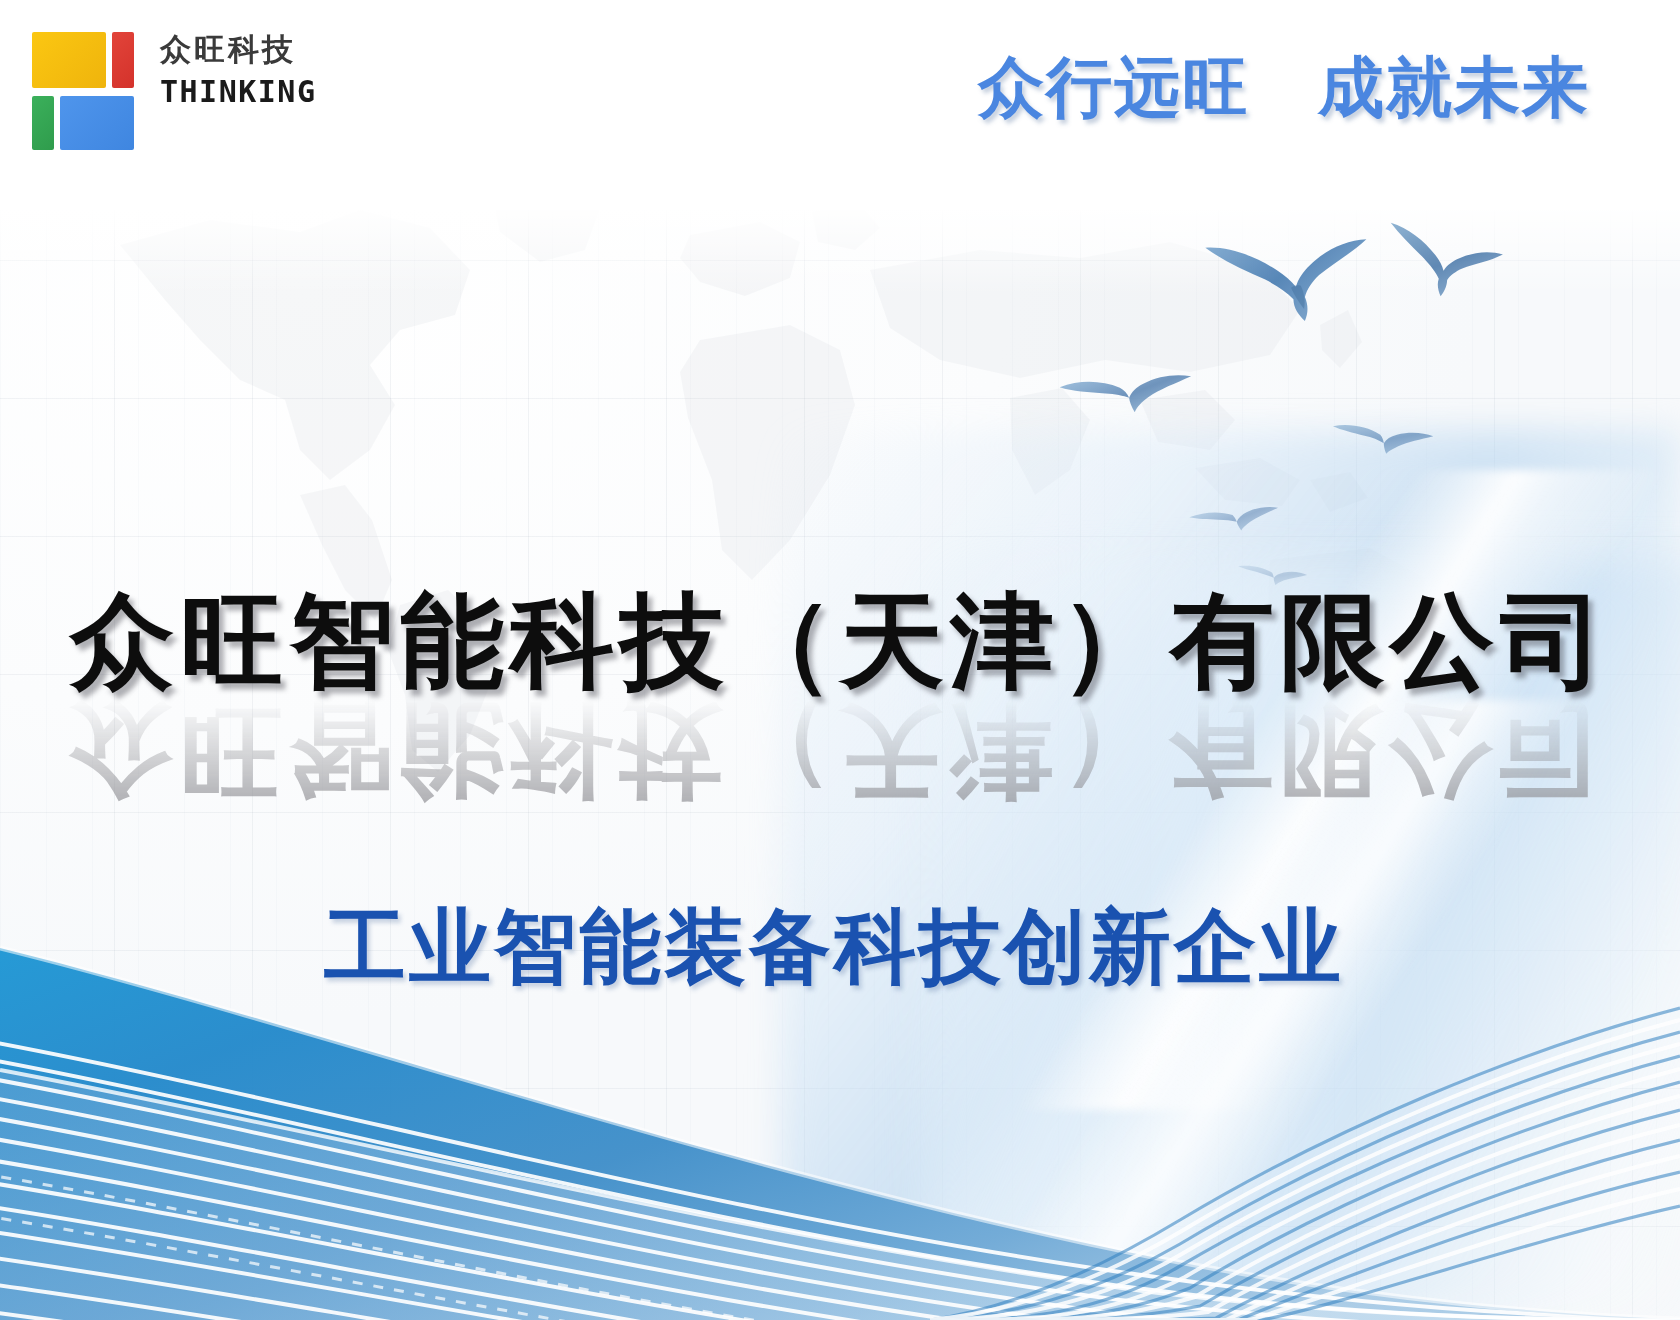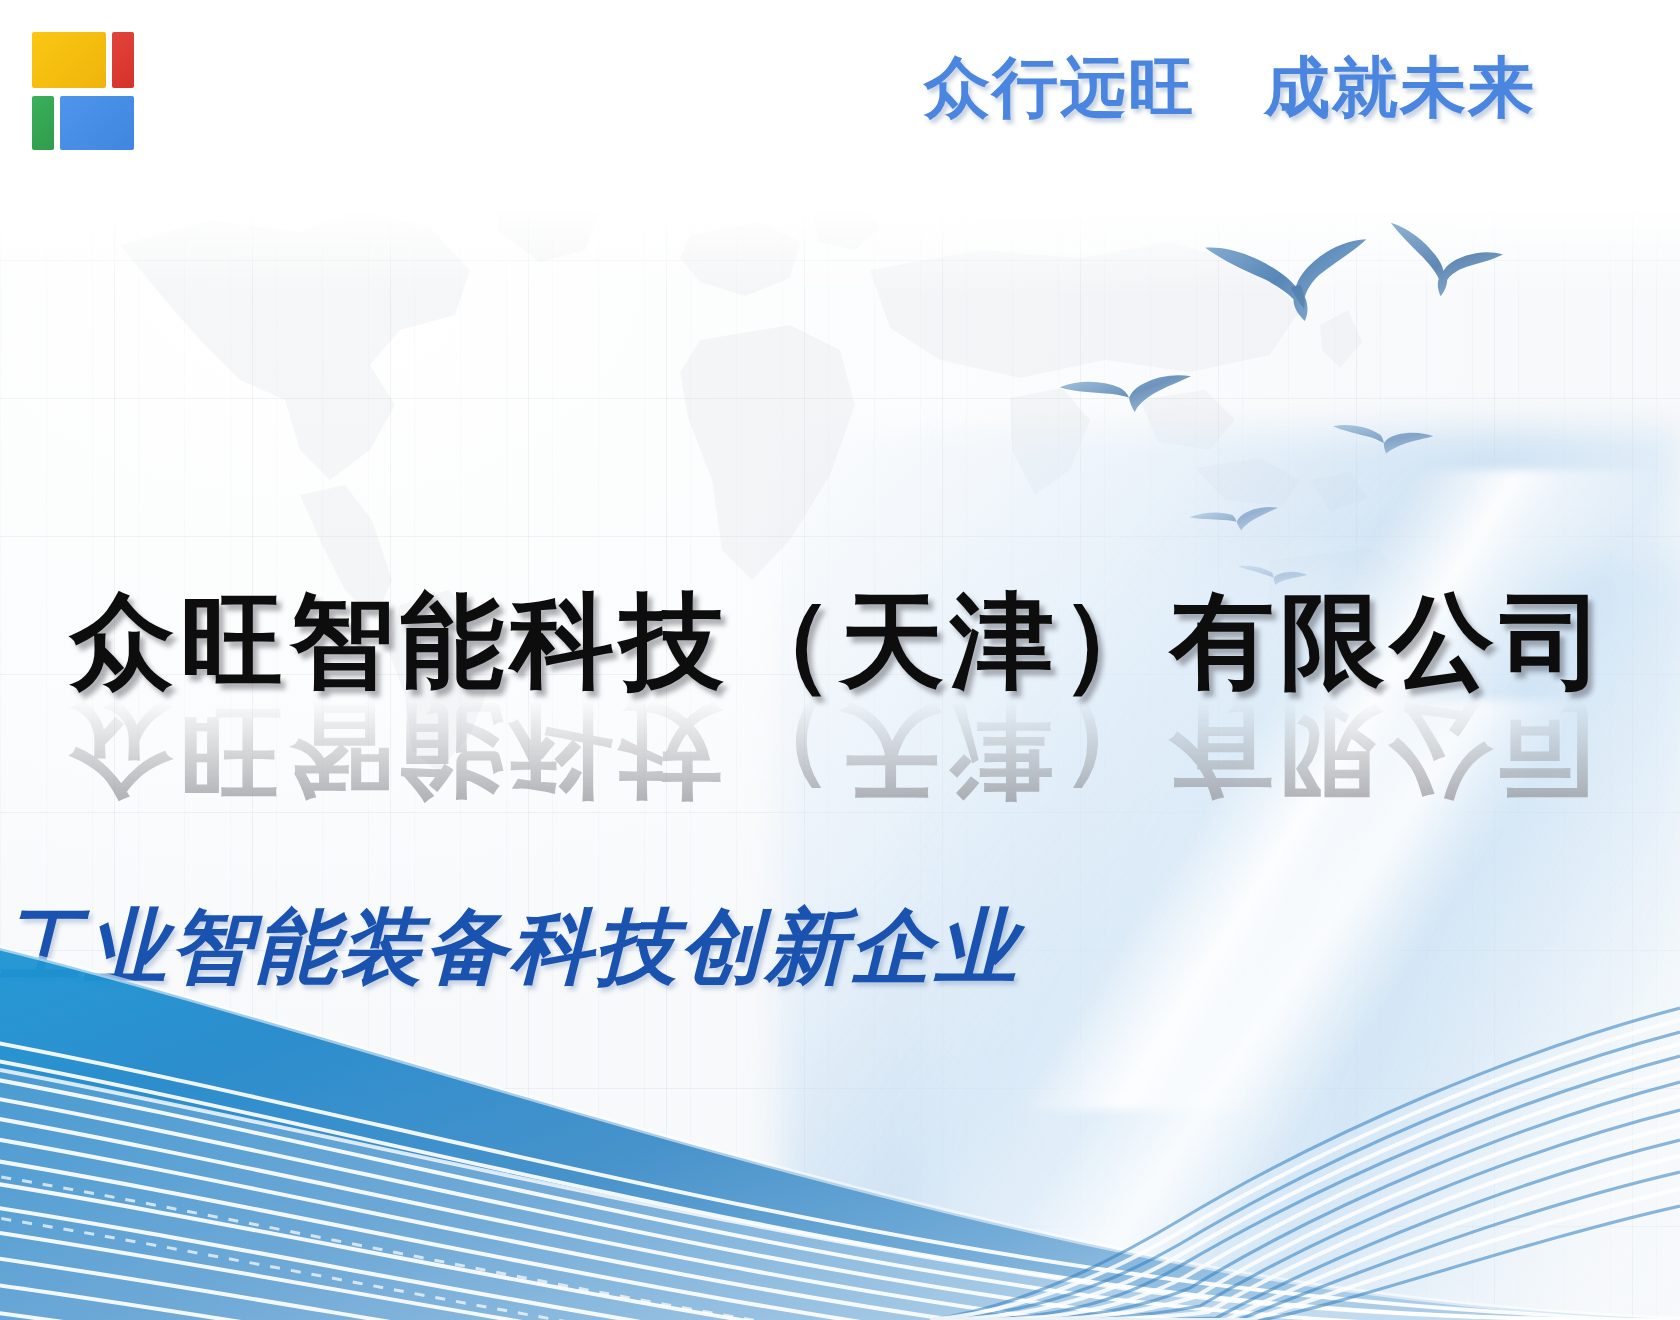--- a/index.html
+++ b/index.html
@@ -107,21 +107,21 @@
   }
   .logo-en{
     margin-top:12px;font-size:30px;font-weight:700;color:#1a1a1a;
     letter-spacing:1.5px;line-height:1.0;
     font-family:"DejaVu Sans Mono","Liberation Mono",monospace;
     white-space:nowrap;
   }
 
   
   #tagline{
-    position:absolute;left:924px;top:52px;width:580px;
+    position:absolute;left:978px;top:52px;width:580px;
     font-size:66px;font-weight:700;color:#4a86e0;
     letter-spacing:2px;white-space:nowrap;line-height:1.1;
     font-family:"DejaVu Sans","Liberation Sans",sans-serif;
     text-shadow:3px 4px 4px rgba(90,120,160,.34);
   }
 
   
   #title-wrap{
     position:absolute;left:0;top:572px;width:1680px;height:260px;
     text-align:center;
@@ -141,26 +141,25 @@
     margin-top:-6px;
     -webkit-mask-image:linear-gradient(to top, rgba(0,0,0,0) 6%, rgba(0,0,0,.20) 30%, rgba(0,0,0,.55) 72%, rgba(0,0,0,.78) 100%);
     mask-image:linear-gradient(to top, rgba(0,0,0,0) 6%, rgba(0,0,0,.20) 30%, rgba(0,0,0,.55) 72%, rgba(0,0,0,.78) 100%);
     filter:blur(.6px);
     opacity:.92;
   }
 
   
   #subtitle{
     position:absolute;left:0;top:898px;width:1668px;
-    text-align:left;
+    text-align:center;
     font-size:82px;font-weight:700;color:#1a52b0;
     letter-spacing:3px;white-space:nowrap;line-height:1.2;
     font-family:"DejaVu Sans","Liberation Sans",sans-serif;
     text-shadow:3px 4px 4px rgba(90,120,165,.30);
-    font-style:italic;
   }
 
   
   .bird{position:absolute;}
   .bird svg{display:block;overflow:visible;}
 </style>
 </head>
 <body>
 
 <div id="slide">
@@ -311,20 +310,24 @@
         C109 56 106 50 106 44 C95 40 80 36 66 34 C44 30 20 28 4 22 Z"></path>
     </svg>
   </div>
 
   <div id="logo">
     <div class="logo-blocks">
       <div class="blk blk-yellow" style="background:linear-gradient(135deg,#fbc712,#efb40c);"></div>
       <div class="blk blk-red" style="background:linear-gradient(135deg,#e2443a,#d4322b);"></div>
       <div class="blk blk-green" style="background:linear-gradient(135deg,#3bb05b,#2f9c4c);"></div>
       <div class="blk blk-blue" style="background:linear-gradient(135deg,#4f95ec,#3f86e0);"></div>
+    </div>
+    <div class="logo-text">
+      <div class="logo-cn">众旺科技</div>
+      <div class="logo-en">THINKING</div>
     </div>
   </div>
 
   <div id="tagline">众行远旺　成就未来</div>
 
   <div id="title-wrap">
     <div id="main-title">众旺智能科技（天津）有限公司</div>
     <div id="main-title-reflection">众旺智能科技（天津）有限公司</div>
   </div>
 

